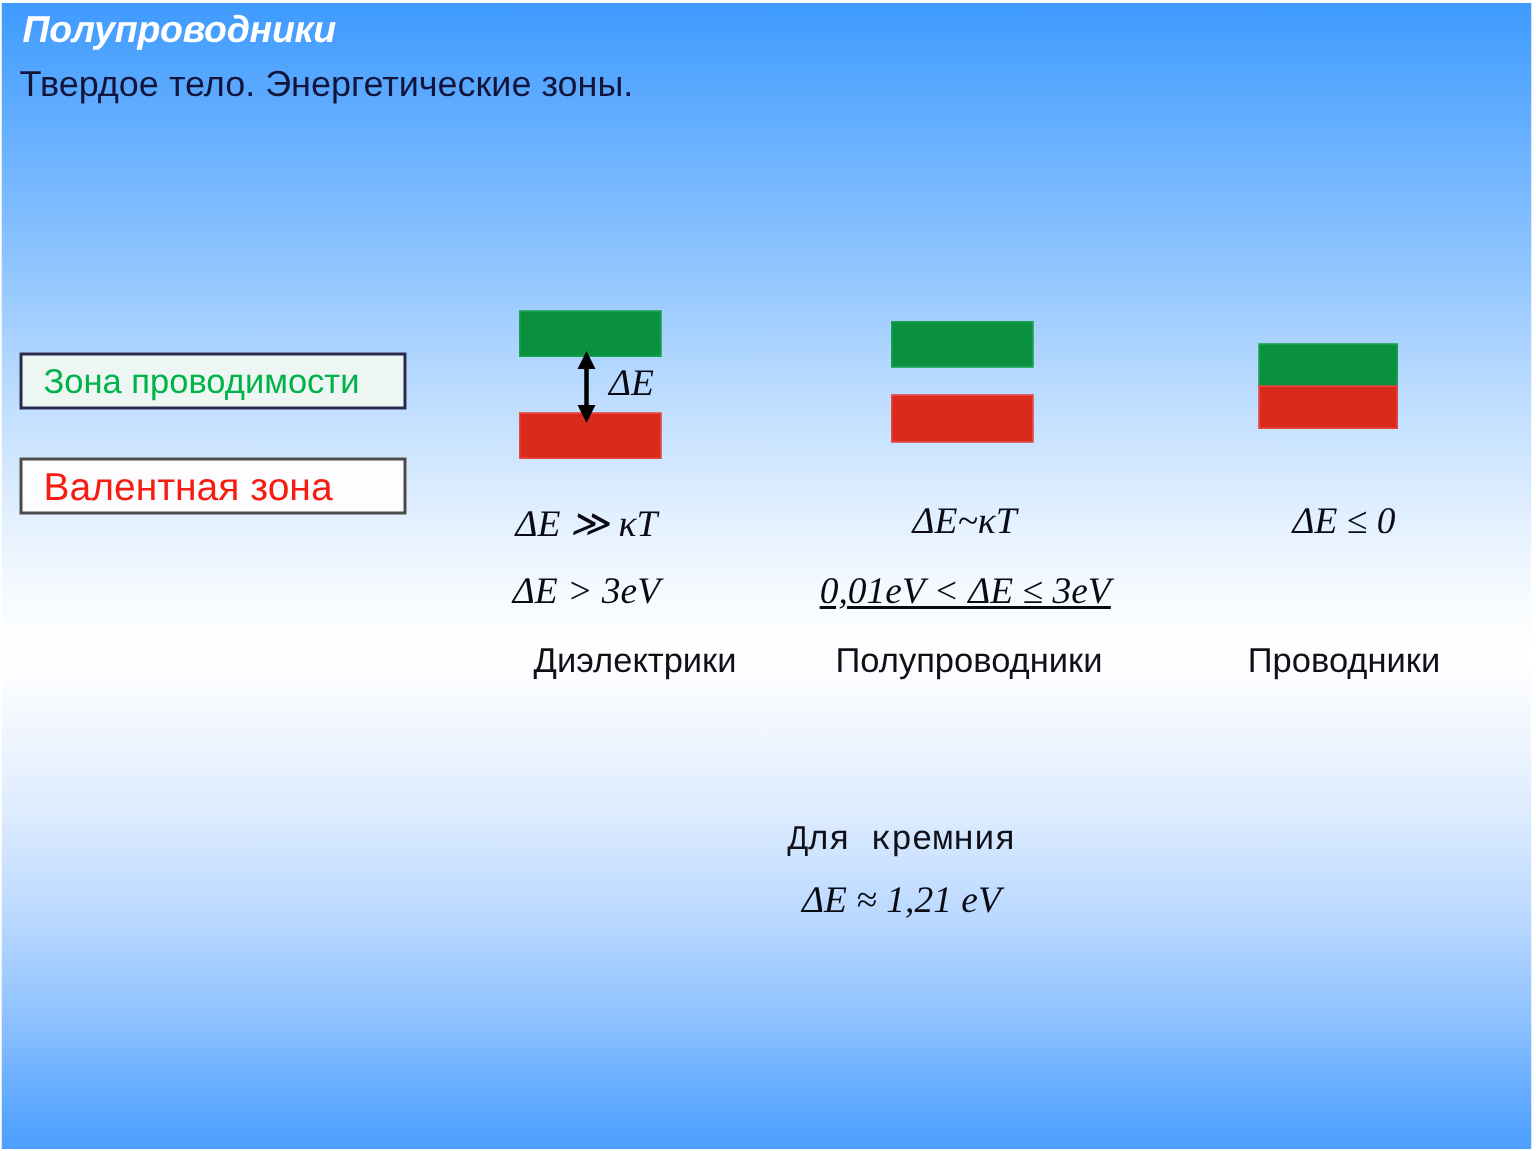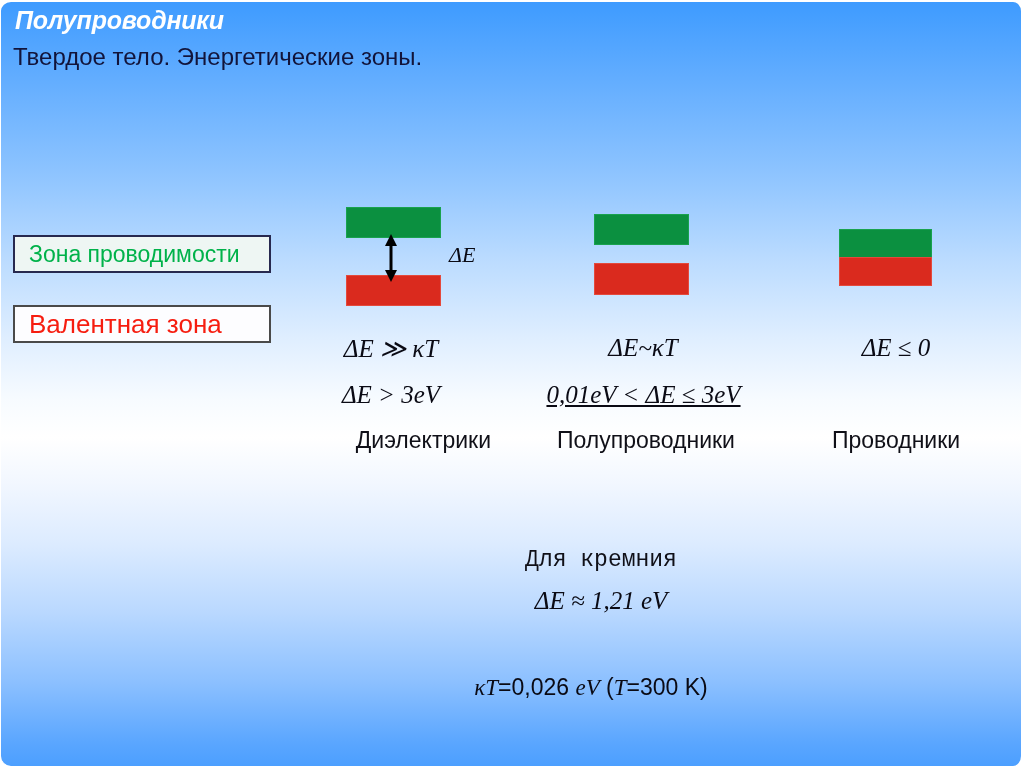--- a/index.html
+++ b/index.html
@@ -31,21 +31,20 @@
         #f2f7ff 63%,
         #dcebff 71%,
         #b9d8ff 80%,
         #8cc0ff 89%,
         #5aa6ff 97%,
         #4c9fff 100%);
     border-top: 2px solid #ffffff;
     border-right: 3px solid #ffffff;
     border-left: 1px solid #ffffff;
     border-bottom: 1px solid #ffffff;
-    border-radius: 11px;
   }
 
   
   .title {
     position: absolute;
     left: 14px;
     top: 4px;
     font-size: 25px;
     font-weight: bold;
     font-style: italic;
@@ -131,24 +130,23 @@
     top: 232px;
     width: 36px;
     height: 48px;
   }
   .delta-e-inline {
     position: absolute;
     left: 405px;
     top: 240px;
     font-family: "Liberation Serif", serif;
     font-style: italic;
-    font-size: 22px;
-    color: #0a0a14;
-    white-space: nowrap;
-    margin-left: 43px;
+    font-size: 25px;
+    color: #0a0a14;
+    white-space: nowrap;
   }
 
   
   .formula {
     position: absolute;
     font-family: "Liberation Serif", serif;
     font-style: italic;
     font-size: 25px;
     color: #0a0a14;
     white-space: nowrap;
@@ -252,17 +250,14 @@
   <div class="formula f1b">ΔE &gt; 3eV</div>
   <div class="formula f2b">0,01eV &lt; ΔE ≤ 3eV</div>
 
   <div class="caption cap1">Диэлектрики</div>
   <div class="caption cap2">Полупроводники</div>
   <div class="caption cap3">Проводники</div>
 
   <div class="note-silicon">Для кремния</div>
   <div class="note-silicon-formula">ΔE ≈ 1,21 eV</div>
 
-  <div class="note-kt">
-    <span class="serif-it">κT</span><span>=0,026 </span><span class="serif-it">eV</span><span> (</span><span class="serif-it">T</span><span>=300 K)</span>
-  </div>
 
 </div>
 
 </body></html>

